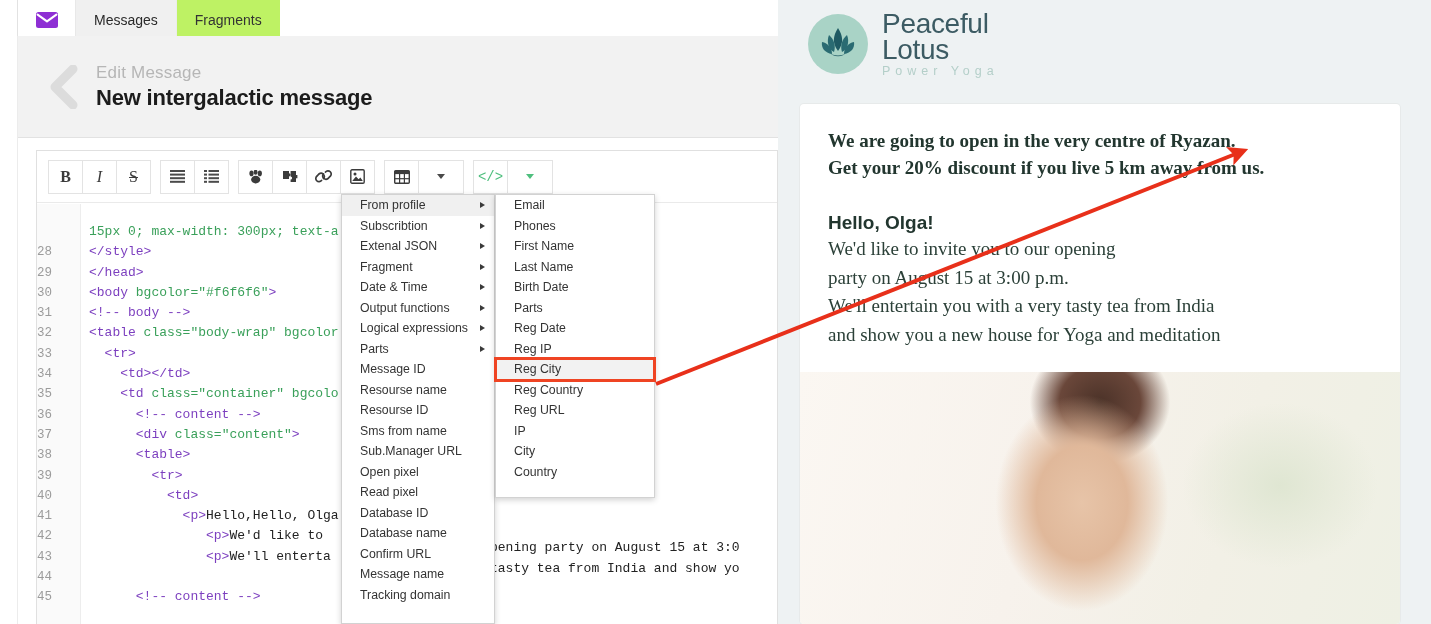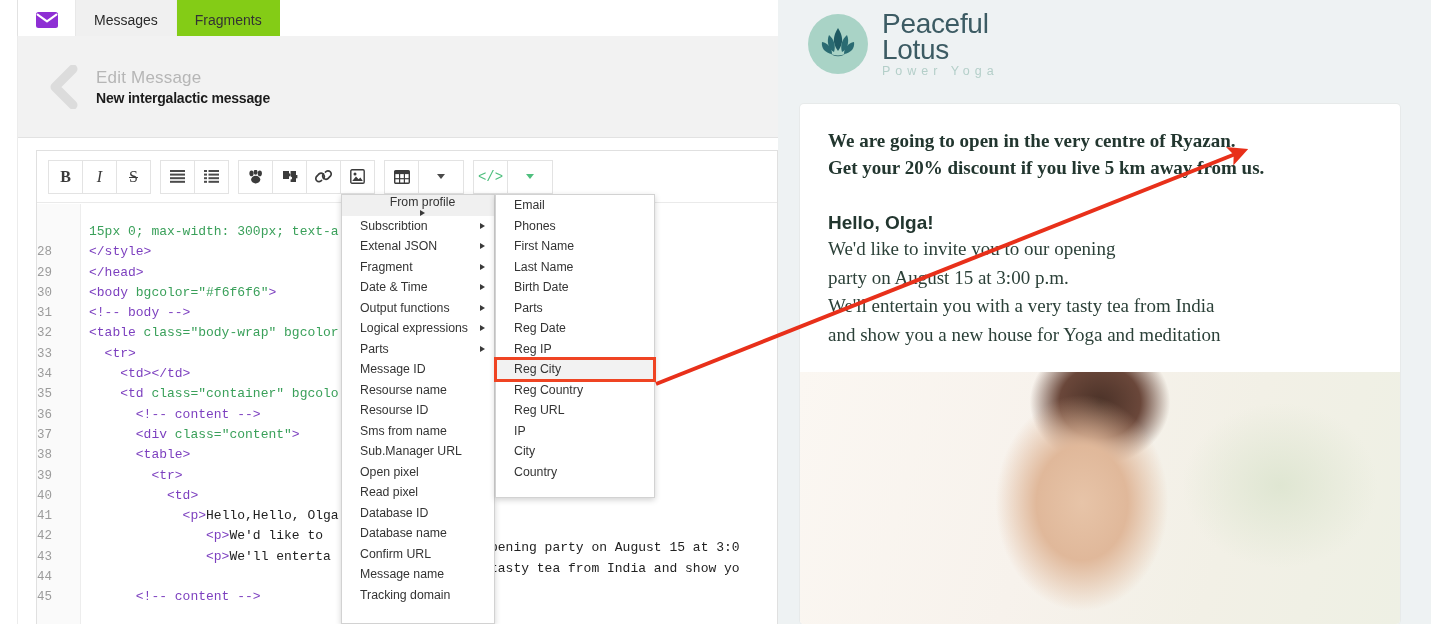--- a/index.html
+++ b/index.html
@@ -23,35 +23,35 @@
     background:#ffffff; border-bottom:1px solid #dcdcdc;
     display:flex; align-items:stretch;
   }
   .tab-rail { width:18px; border-right:1px solid #e2e2e2; background:#fff; }
   .tab-icon {
     width:58px; display:flex; align-items:center; justify-content:center;
     border-right:1px solid #e8e8e8; background:#fff;
   }
   .tab {
     padding:0 18px; display:flex; align-items:center;
-    font-size:14px; color:#333; background:#84cc16;
+    font-size:14px; color:#333; background:#bef264;
     border-right:1px solid #ececec;
   }
   .tab.active { background:#f0f0f0; color:#2a2a2a; }
 
   
   .header {
     position:absolute; top:36px; left:18px; width:760px; height:102px;
     background:#f2f2f2; border-bottom:1px solid #e2e2e2;
     display:flex; align-items:center;
   }
   .back-chevron { width:56px; margin-left:18px; display:flex; align-items:center; justify-content:center; }
   .header-texts { margin-left:4px; }
   .eyebrow { font-size:17px; color:#b6b6b6; letter-spacing:.2px; margin-bottom:2px; }
-  .title { font-size:14px; font-weight:bold; color:#1c1c1c; letter-spacing:-.2px; }
+  .title { font-size:22px; font-weight:bold; color:#1c1c1c; letter-spacing:-.2px; }
 
   
   .left-rail { position:absolute; top:36px; left:0; width:18px; bottom:0; background:#fff; border-right:1px solid #ececec; }
 
   
   .editor-card {
     position:absolute; top:150px; left:36px; width:742px; bottom:0;
     background:#fff; border:1px solid #e0e0e0; border-bottom:none;
   }
   .toolbar {
@@ -93,21 +93,21 @@
   .menu {
     position:absolute; background:#ffffff; border:1px solid #d2d2d2;
     box-shadow:0 2px 6px rgba(0,0,0,.18); z-index:40;
   }
   #menu-main { left:341px; top:194px; width:154px; height:430px; }
   #menu-sub  { left:495px; top:194px; width:160px; height:304px; }
   .mi {
     height:20.5px; display:flex; align-items:center; justify-content:space-between;
     padding:0 9px 0 18px; font-size:12.3px; color:#343434; white-space:nowrap;
   }
-  #menu-main .mi:first-child { background:#f0f0f0;flex-direction:column; }
+  #menu-main .mi:first-child { background:#f0f0f0; }
   .arrow-right { width:0;height:0;border-top:3.5px solid transparent;border-bottom:3.5px solid transparent;border-left:5px solid #3a3a3a; }
   .mi.highlight {
     background:#f2f2f2; outline:3px solid #ef4423; outline-offset:-1px;
     position:relative; z-index:3;
   }
 
   
   #annot { position:absolute; inset:0; z-index:60; pointer-events:none; }
 
   

